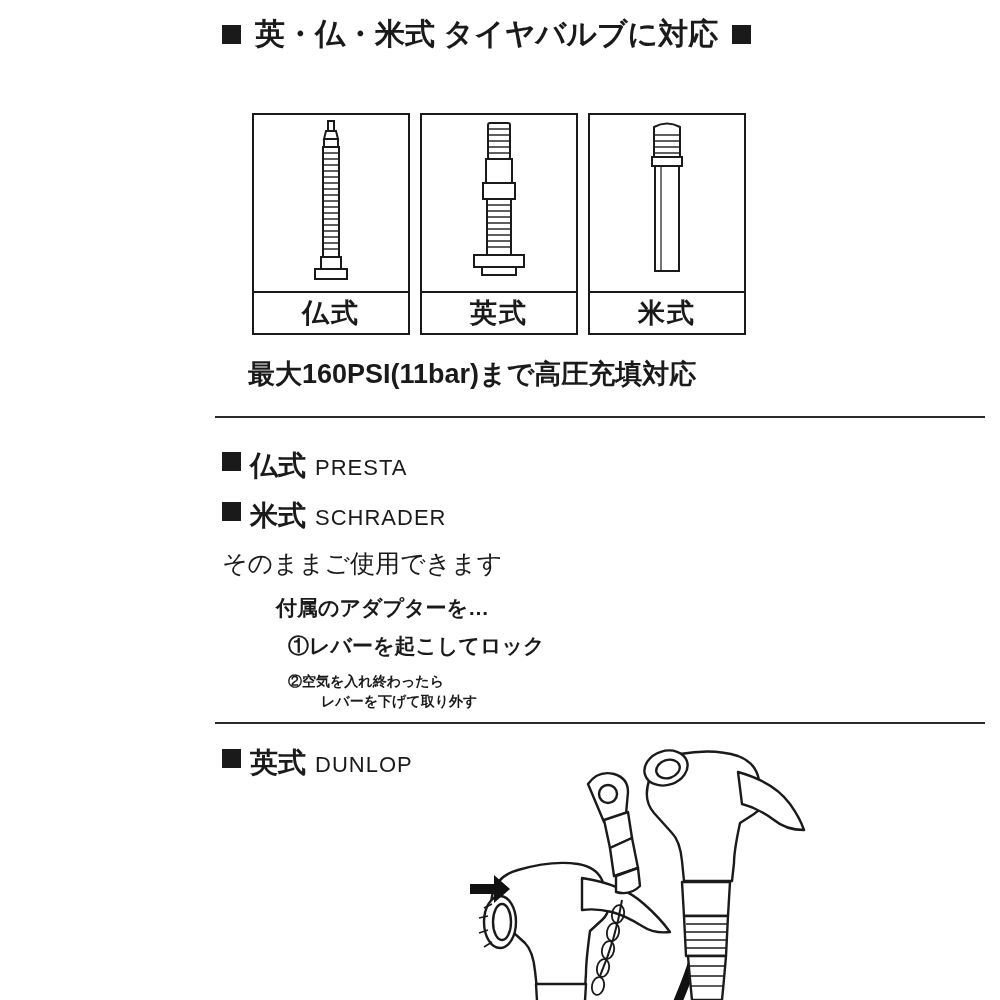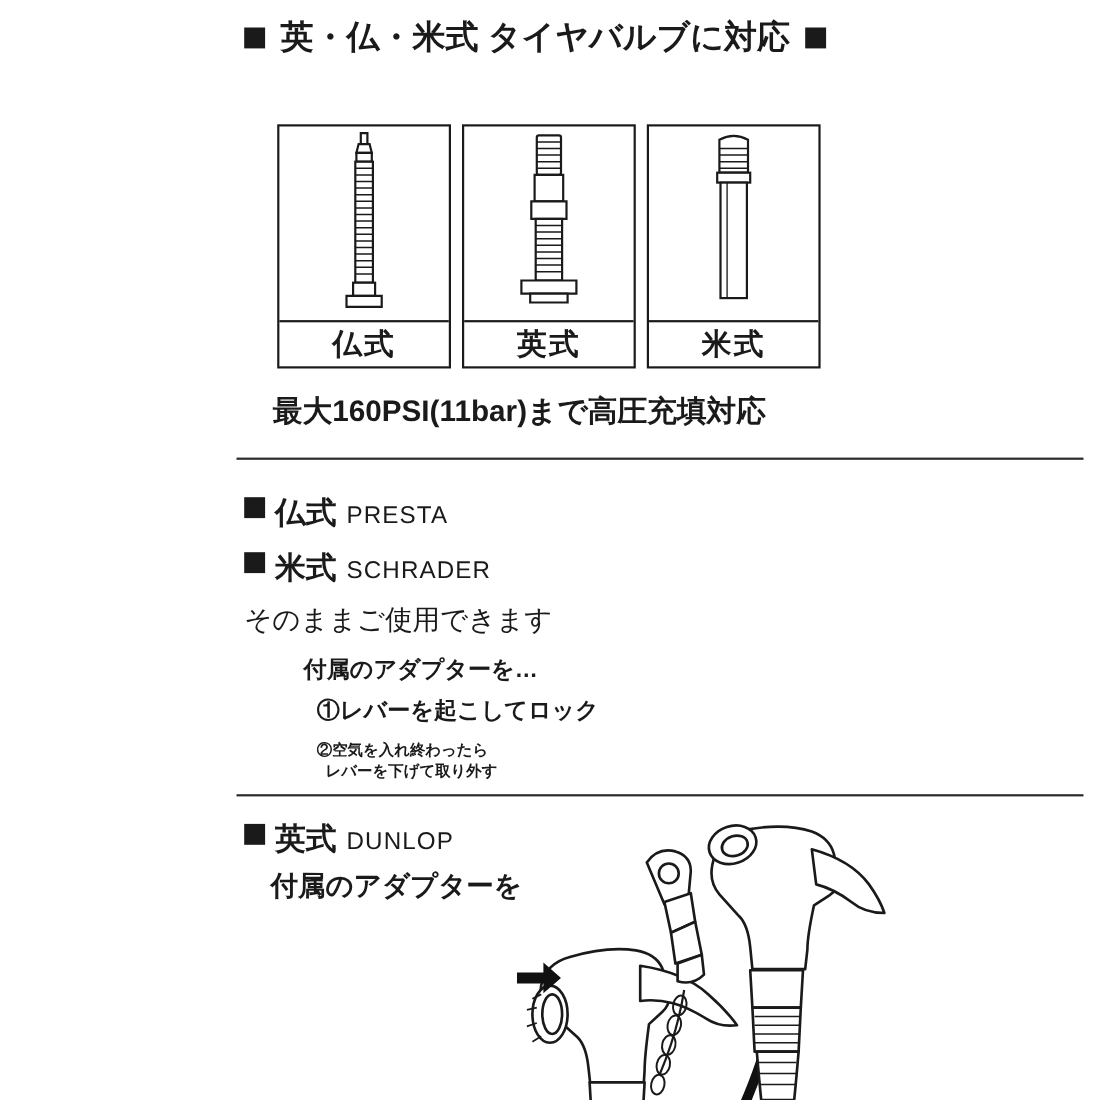--- a/index.html
+++ b/index.html
@@ -84,21 +84,21 @@
     font-size: 21px; font-weight: bold; white-space: nowrap;
   }
   .t-step1 {
     position: absolute; left: 288px; top: 216px;
     font-size: 21px; font-weight: bold; white-space: nowrap;
   }
   .t-step2 {
     position: absolute; left: 288px; top: 256px;
     font-size: 14px; font-weight: bold; white-space: nowrap; line-height: 1.42;
   }
-  .t-step2 .l2 { display: block; margin-left: 8px; font-family: Liberation Serif, serif; }
+  .t-step2 .l2 { display: block; margin-left: 33px; }
 
   
   .sec3 { position: absolute; left: 0; top: 722px; width: 1000px; height: 278px; }
   .t-adapter {
     position: absolute; left: 246px; top: 66px;
     font-size: 25px; font-weight: bold; line-height: 1.45; white-space: nowrap;
   }
   .arrow-right {
     position: absolute; left: 468px; top: 152px;
     font-size: 30px; line-height: 1;
@@ -296,21 +296,21 @@
 
   <div class="sec3">
 
     <div class="bullet-line l-dunlop" style="left:222px; top:22px;">
       <span class="sq"></span>
       <span class="b-jp">英式</span>
       <span class="b-en">DUNLOP</span>
     </div>
 
     <div class="t-adapter">
-      <span>付属のアダプターを</span><br>
+      <br>
     </div>
 
     <div class="arrow-right">
       <svg width="44" height="30" viewBox="0 0 44 30">
         <path d="M2 10 h24 v-9 l16 14 l-16 14 v-9 h-24 z" fill="#111"></path>
       </svg>
     </div>
 
     <div class="art" style="left:500px; top:20px;">
       <svg width="350" height="260" viewBox="0 0 350 260">

